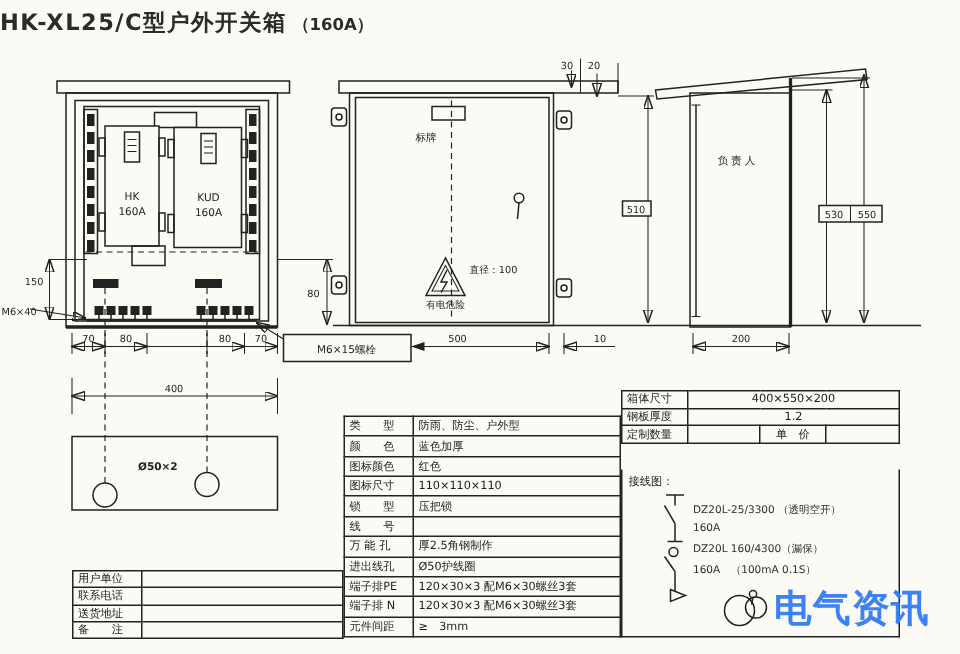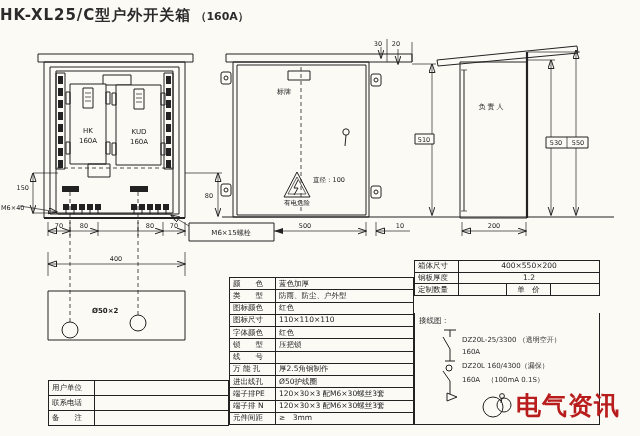--- a/index.html
+++ b/index.html
@@ -21,21 +21,21 @@
   table.tbl td{border:1px solid #222;font-size:7.5px;line-height:1.05;padding:0 3px;
                white-space:nowrap;overflow:hidden;color:#1d1d1d;}
   #spec-table{left:229px;top:277px;width:185px;height:148px;border:1.5px solid #222;}
   #contact-table{left:48px;top:380px;width:181px;height:46px;border:1.5px solid #222;}
   #order-table{left:414px;top:260px;width:186px;height:36px;border:1.5px solid #222;}
   #wiring-box{position:absolute;left:414px;top:313px;width:184px;height:111px;
               border:1.5px solid #222;border-top:none;}
   #wiring-label{position:absolute;left:4px;top:3px;font-size:7.5px;color:#1d1d1d;}
   .wl{position:absolute;font-size:7px;color:#2e2e2e;white-space:nowrap;}
   #watermark{position:absolute;left:480px;top:388px;display:flex;align-items:center;z-index:5;pointer-events:none;}
-  #watermark .wm-text{font-size:25px;font-weight:600;letter-spacing:1px;color:#b91c1c;line-height:1;}
+  #watermark .wm-text{font-size:25px;font-weight:600;letter-spacing:1px;color:#3b82f6;line-height:1;}
 </style>
 </head>
 <body>
 
 <div id="screen">
 
   <div class="title">
     <span class="model">HK-XL25/C型户外开关箱</span><span class="rating">（160A）</span>
   </div>
 
@@ -274,38 +274,34 @@
     </g>
   </svg>
 
   <table class="tbl" id="spec-table">
     <colgroup>
         <col style="width:46px">
         <col>
       </colgroup>
     <tbody>
         <tr>
+          <td>类　　型</td>
+          <td>防雨、防尘、户外型</td>
+        </tr>
+    <tr>
           <td>颜　　色</td>
           <td>蓝色加厚</td>
         </tr>
     <tr>
-          <td>类　　型</td>
-          <td>防雨、防尘、户外型</td>
-        </tr>
-    <tr>
           <td>图标颜色</td>
           <td>红色</td>
         </tr>
     <tr>
           <td>图标尺寸</td>
           <td>110×110×110</td>
-        </tr>
-    <tr>
-          <td>字体颜色</td>
-          <td>红色</td>
         </tr>
     <tr>
           <td>锁　　型</td>
           <td>压把锁</td>
         </tr>
     <tr>
           <td>线　　号</td>
           <td></td>
         </tr>
     <tr>
@@ -336,20 +332,24 @@
         <col style="width:46px">
         <col>
       </colgroup>
     <tbody>
         <tr>
           <td>用户单位</td>
           <td></td>
         </tr>
     <tr>
           <td>联系电话</td>
+          <td></td>
+        </tr>
+    <tr>
+          <td>送货地址</td>
           <td></td>
         </tr>
     <tr>
           <td>备　　注</td>
           <td></td>
         </tr>
   </tbody>
     </table>
 
   <table class="tbl" id="order-table">

